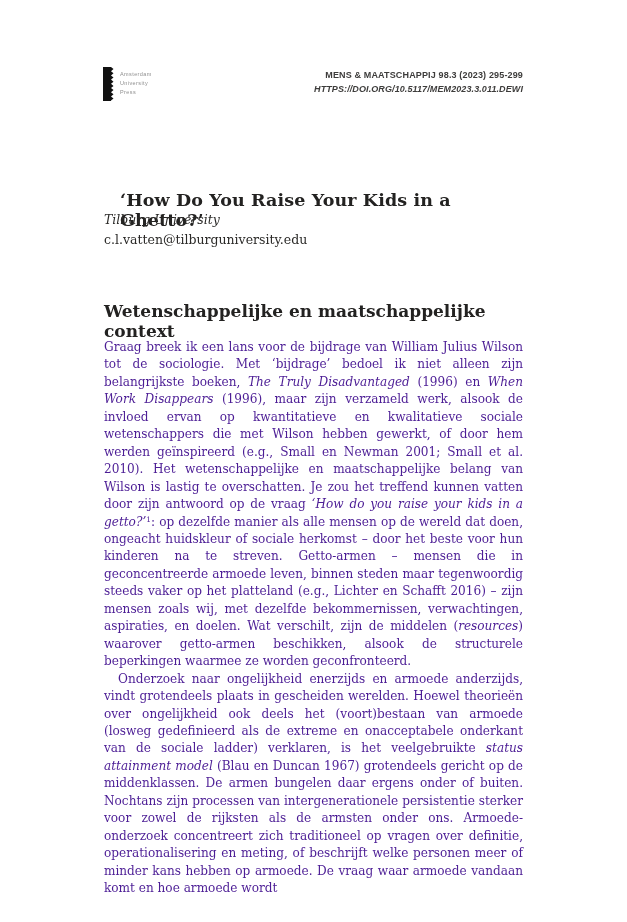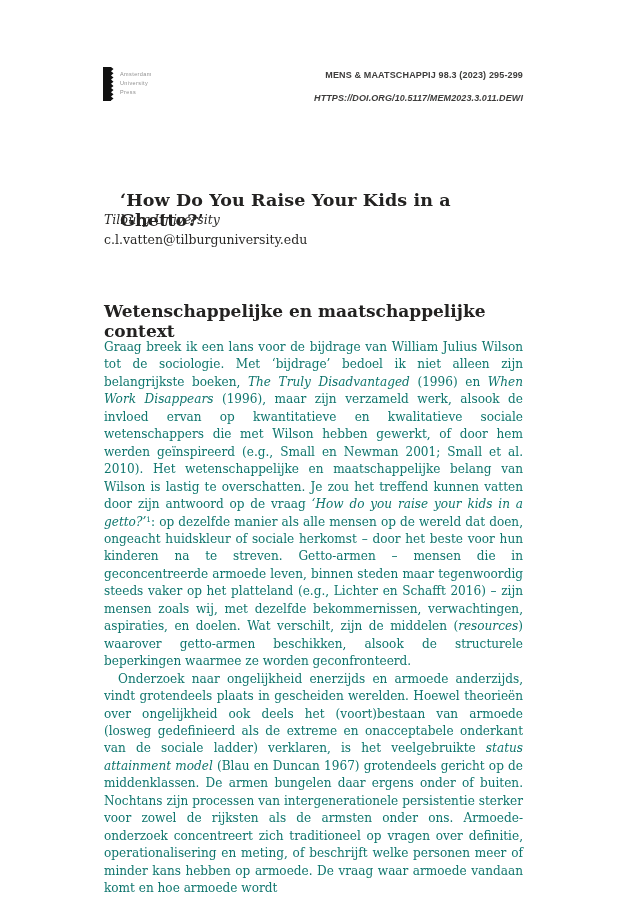--- a/index.html
+++ b/index.html
@@ -50,21 +50,21 @@
   .journal-line {
     font-size: 9px;
     font-weight: 700;
     letter-spacing: 0.15px;
   }
   .doi-line {
     font-size: 9px;
     font-weight: 700;
     font-style: italic;
     letter-spacing: 0.1px;
-    margin-top: 13px;
+    margin-top: 4px;
   }
 
   
   .article-title {
     position: absolute;
     left: 104px;
     top: 174px;
     margin: 16px;
     width: 419px;
     font-size: 17.5px;
@@ -95,21 +95,21 @@
 
   
   .body-text {
     position: absolute;
     left: 104px;
     top: 339px;
     width: 419px;
     font-size: 12.1px;
     line-height: 17.45px;
     text-align: justify;
-    color: #0f766e;
+    color: #4c1d95;
   }
   .body-text p { margin: 0; }
   .body-text p.indent { text-indent: 14px; }
   .body-text sup {
     font-size: 7.5px;
     line-height: 0;
     vertical-align: 4px;
   }
 
   

